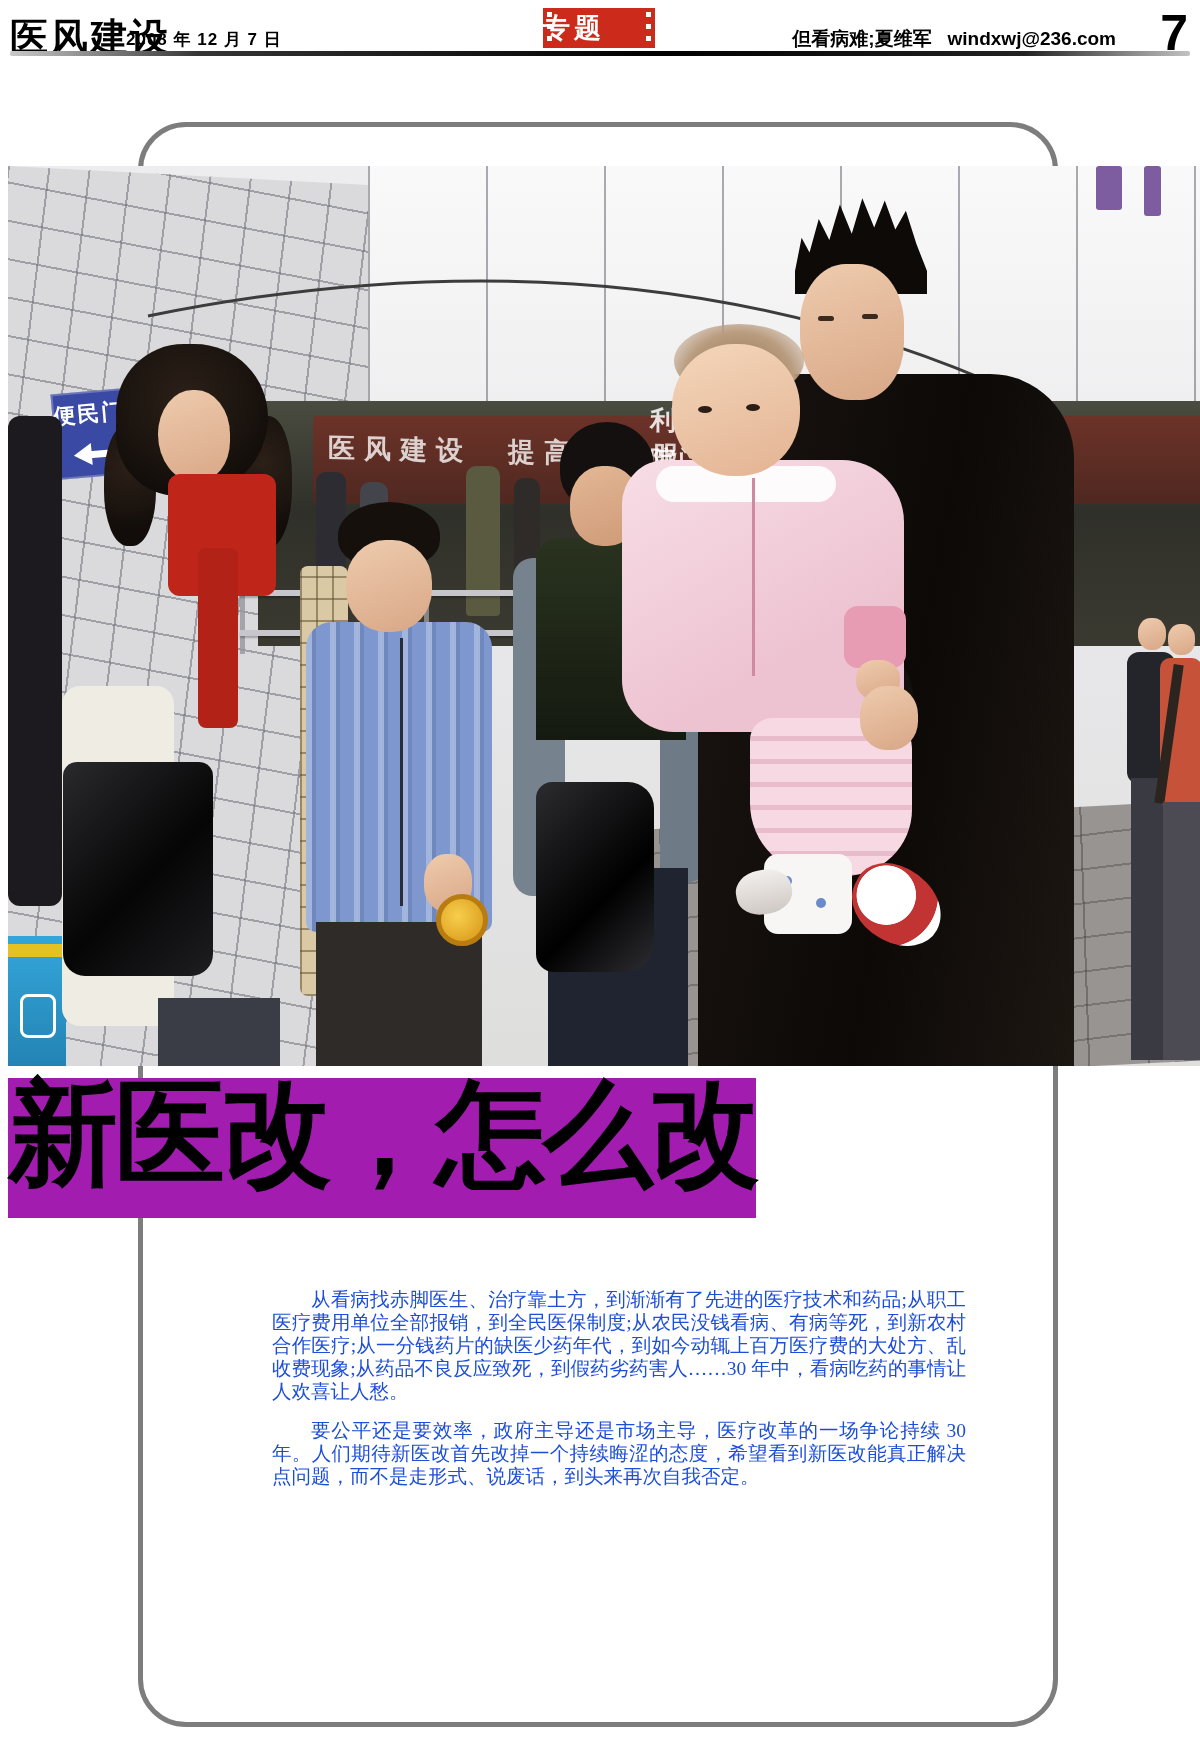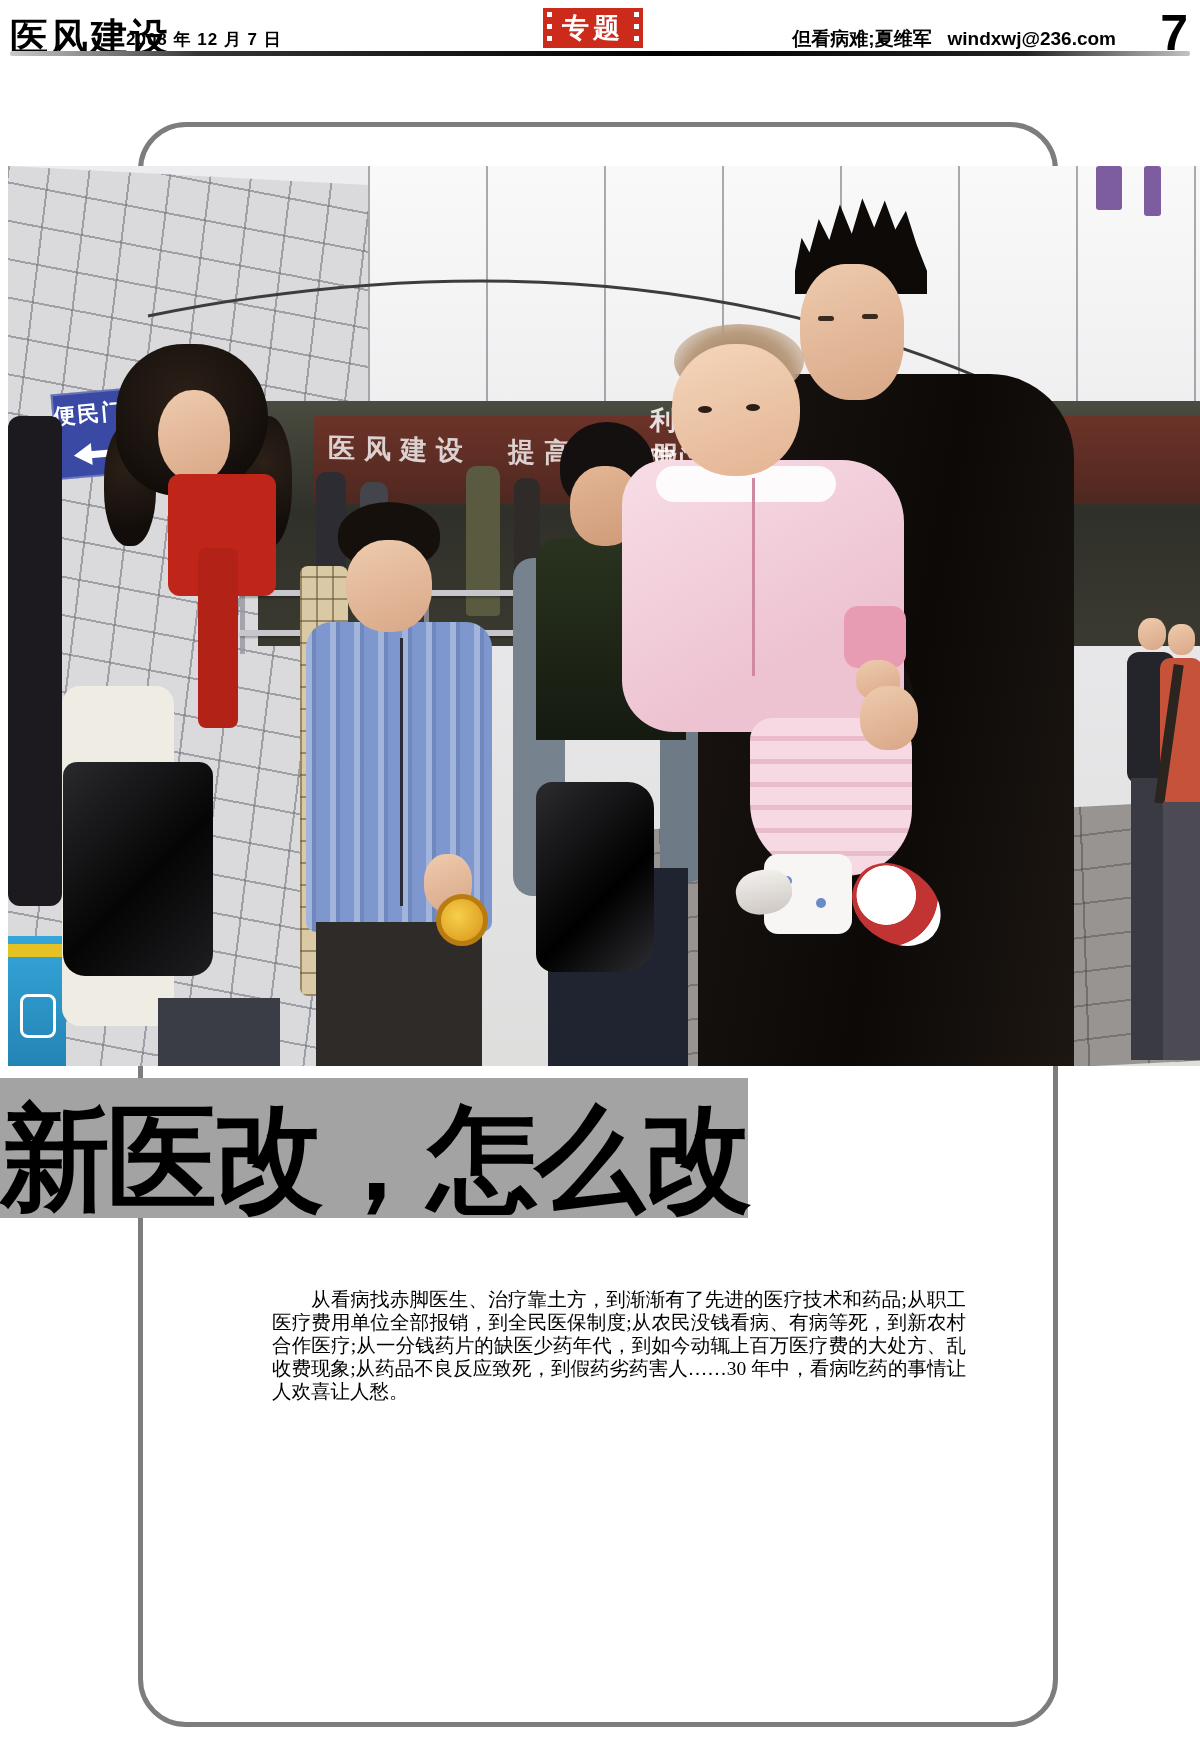--- a/index.html
+++ b/index.html
@@ -6,22 +6,22 @@
   .page{position:relative;width:1200px;height:1744px;background:#fff;overflow:hidden;
         font-family:"Liberation Sans",sans-serif;color:#000;}
   .abs{position:absolute;}
 
   
   .masthead{left:10px;top:12px;font-size:38px;font-weight:900;letter-spacing:2px;
             font-family:"Liberation Sans",sans-serif;}
   .date{left:126px;top:28px;font-size:17px;font-weight:bold;letter-spacing:1px;}
   .header-rule{left:10px;top:51px;width:1180px;height:5px;border-radius:2px;
       background:linear-gradient(to right,#c9c9c9,#353535 16%,#000 55%,#222 86%,#c2c2c2);}
-  .badge{left:543px;top:8px;width:100px;height:40px;background:#cc2a1b;color:#fff;
-         font-size:27px;font-weight:bold;text-align:center;line-height:40px;letter-spacing:4px;z-index:5;}
+  .badge{left:543px;top:8px;width:112px;height:40px;background:#cc2a1b;color:#fff;
+         font-size:27px;font-weight:bold;line-height:40px;letter-spacing:4px;z-index:5;}
   .badge .perf{position:absolute;top:4px;bottom:4px;width:5px;
          background:repeating-linear-gradient(#fff 0 5px,rgba(255,255,255,0) 5px 12px);}
   .badge .perf.l{left:4px;} .badge .perf.r{right:4px;}
   .editor{right:84px;top:26px;font-size:19px;font-weight:bold;}
   .pageno{right:12px;top:4px;font-size:50px;font-weight:900;}
 
   
   .frame{left:138px;top:122px;width:920px;height:1605px;border:5px solid #7d7d7d;
          border-radius:48px;box-sizing:border-box;z-index:1;}
 
@@ -143,29 +143,29 @@
   .td-sock{left:756px;top:688px;width:88px;height:80px;border-radius:14px;background:#f8f6f4;}
   .td-paw{position:absolute;width:10px;height:10px;border-radius:50%;background:#6a8ac8;}
   .td-shoe1{left:842px;top:702px;width:94px;height:74px;border-radius:42% 55% 45% 50%;transform:rotate(28deg);
      background:radial-gradient(circle at 35% 45%,#fff 40%,#c23333 41% 70%,#fff 71%);}
   .td-shoe2{left:728px;top:704px;width:56px;height:44px;border-radius:45%;transform:rotate(-10deg);
      background:linear-gradient(#f2efec,#cfc9c4);}
 
   .leftfig{left:0;top:250px;width:54px;height:490px;border-radius:12px;background:#1c1a1e;}
 
   
-  .headline-band{left:0;top:1078px;width:748px;height:140px;background:#a3a3a3;z-index:3;
-     display:flex;align-items:flex-end;}
+  .headline-band{left:8px;top:1078px;width:748px;height:140px;background:#a21caf;z-index:3;
+     display:flex;align-items:flex-start;}
   .headline-band h1{margin:0;font-family:"Liberation Serif","DejaVu Serif",serif;font-weight:900;
      font-size:110px;line-height:1.05;letter-spacing:-3px;white-space:nowrap;transform:scaleY(1.04);}
 
   
   .article{left:272px;top:1288px;width:694px;z-index:3;
      font-family:"Liberation Serif","DejaVu Serif",serif;font-size:19.5px;line-height:23px;
-     text-align:justify;color:#000000;}
+     text-align:justify;color:#1d4ed8;}
   .article p{margin:0 0 16px;text-indent:2em;}
 </style>
 </head>
 <body>
 
 <div class="page">
 
   <div class="abs masthead">医风建设</div>
   <div class="abs date">2008 年 12 月 7 日</div>
   <div class="abs header-rule"></div>
@@ -286,15 +286,16 @@
     <div class="abs td-shoe1"></div>
     <div class="abs mn-hand skin"></div>
   </div>
 
   <div class="abs headline-band">
     <h1>新医改，怎么改</h1>
   </div>
 
   <div class="abs article">
     <p>从看病找赤脚医生、治疗靠土方，到渐渐有了先进的医疗技术和药品;从职工医疗费用单位全部报销，到全民医保制度;从农民没钱看病、有病等死，到新农村合作医疗;从一分钱药片的缺医少药年代，到如今动辄上百万医疗费的大处方、乱收费现象;从药品不良反应致死，到假药劣药害人……30 年中，看病吃药的事情让人欢喜让人愁。</p>
+    <p>要公平还是要效率，政府主导还是市场主导，医疗改革的一场争论持续 30 年。人们期待新医改首先改掉一个持续晦涩的态度，希望看到新医改能真正解决点问题，而不是走形式、说废话，到头来再次自我否定。</p>
   </div>
 
 </div>
 
 </body></html>

